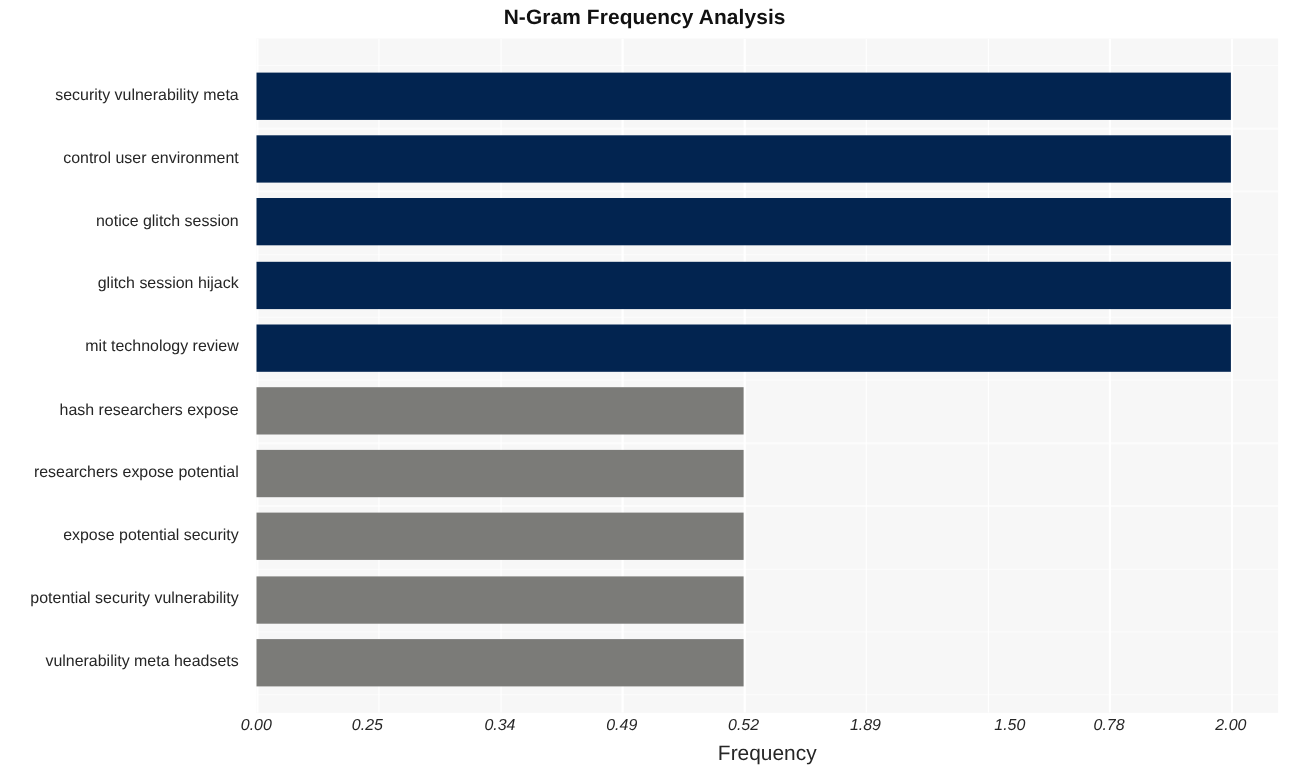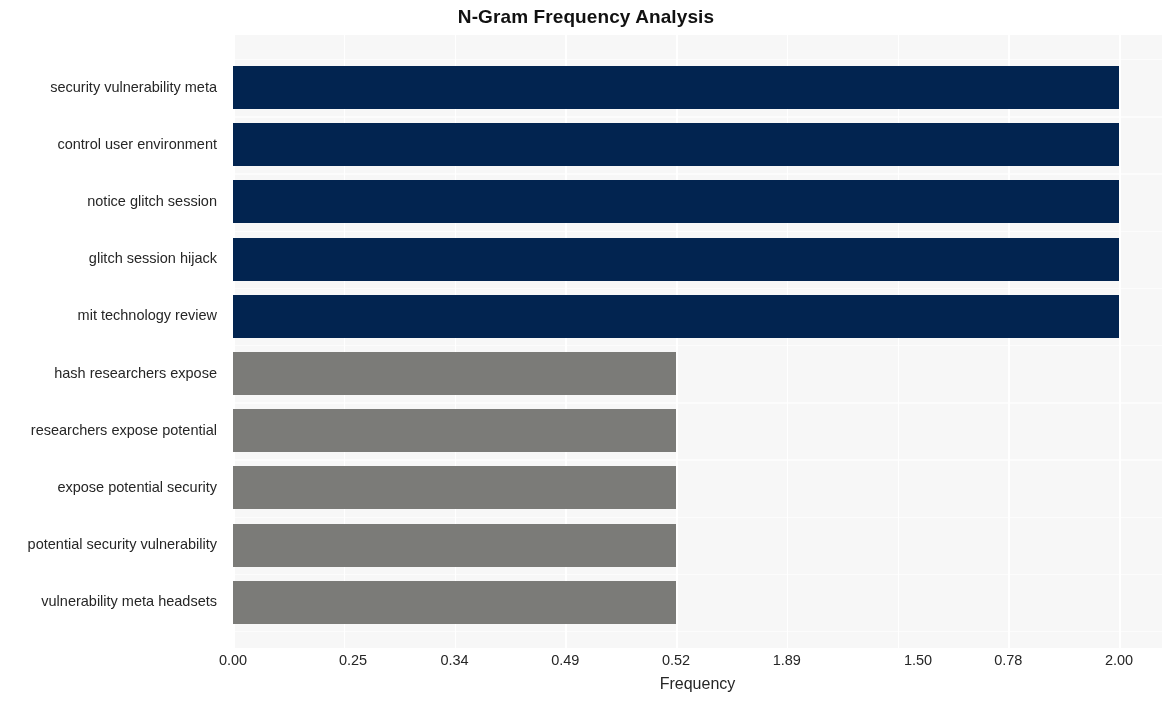--- a/index.html
+++ b/index.html
@@ -90,29 +90,30 @@
   
   .xtick {
     position: absolute;
     top: 653px;
     width: 120px;
     margin-left: -60px;
     text-align: center;
     font-size: 14.5px;
     color: #262626;
     line-height: 1;
+    font-style: italic;
   }
 
   #x-axis-title {
     position: absolute;
     top: 675px;
     left: 233px;
     width: 929px;
     text-align: center;
-    font-size: 16px;
+    font-size: 19px;
     color: #262626;
   }
 </style>
 </head>
 <body>
 
 <div id="figure">
 
   <div id="chart-title">N-Gram Frequency Analysis</div>
 
@@ -160,21 +161,21 @@
       <div class="bar" title="expose potential security: 1" style="top: 431.4px; height: 43px; width: 443px; background: rgb(123, 123, 120);"></div>
       <div class="bar" title="potential security vulnerability: 1" style="top: 488.6px; height: 43px; width: 443px; background: rgb(123, 123, 120);"></div>
       <div class="bar" title="vulnerability meta headsets: 1" style="top: 545.8px; height: 43px; width: 443px; background: rgb(123, 123, 120);"></div>
     </div>
 
   <div id="x-axis-ticks"></div>
 
   <div id="x-axis-title">Frequency</div>
 
 <div class="xtick" style="left: 233px;">0.00</div>
-    <div class="xtick" style="left: 353px;">0.25</div>
+    <div class="xtick" style="left: 334px;">0.25</div>
     <div class="xtick" style="left: 454.5px;">0.34</div>
     <div class="xtick" style="left: 565.25px;">0.49</div>
     <div class="xtick" style="left: 676px;">0.52</div>
     <div class="xtick" style="left: 786.75px;">1.89</div>
     <div class="xtick" style="left: 918px;">1.50</div>
     <div class="xtick" style="left: 1008.25px;">0.78</div>
     <div class="xtick" style="left: 1119px;">2.00</div>
   </div>
 
 </body></html>

